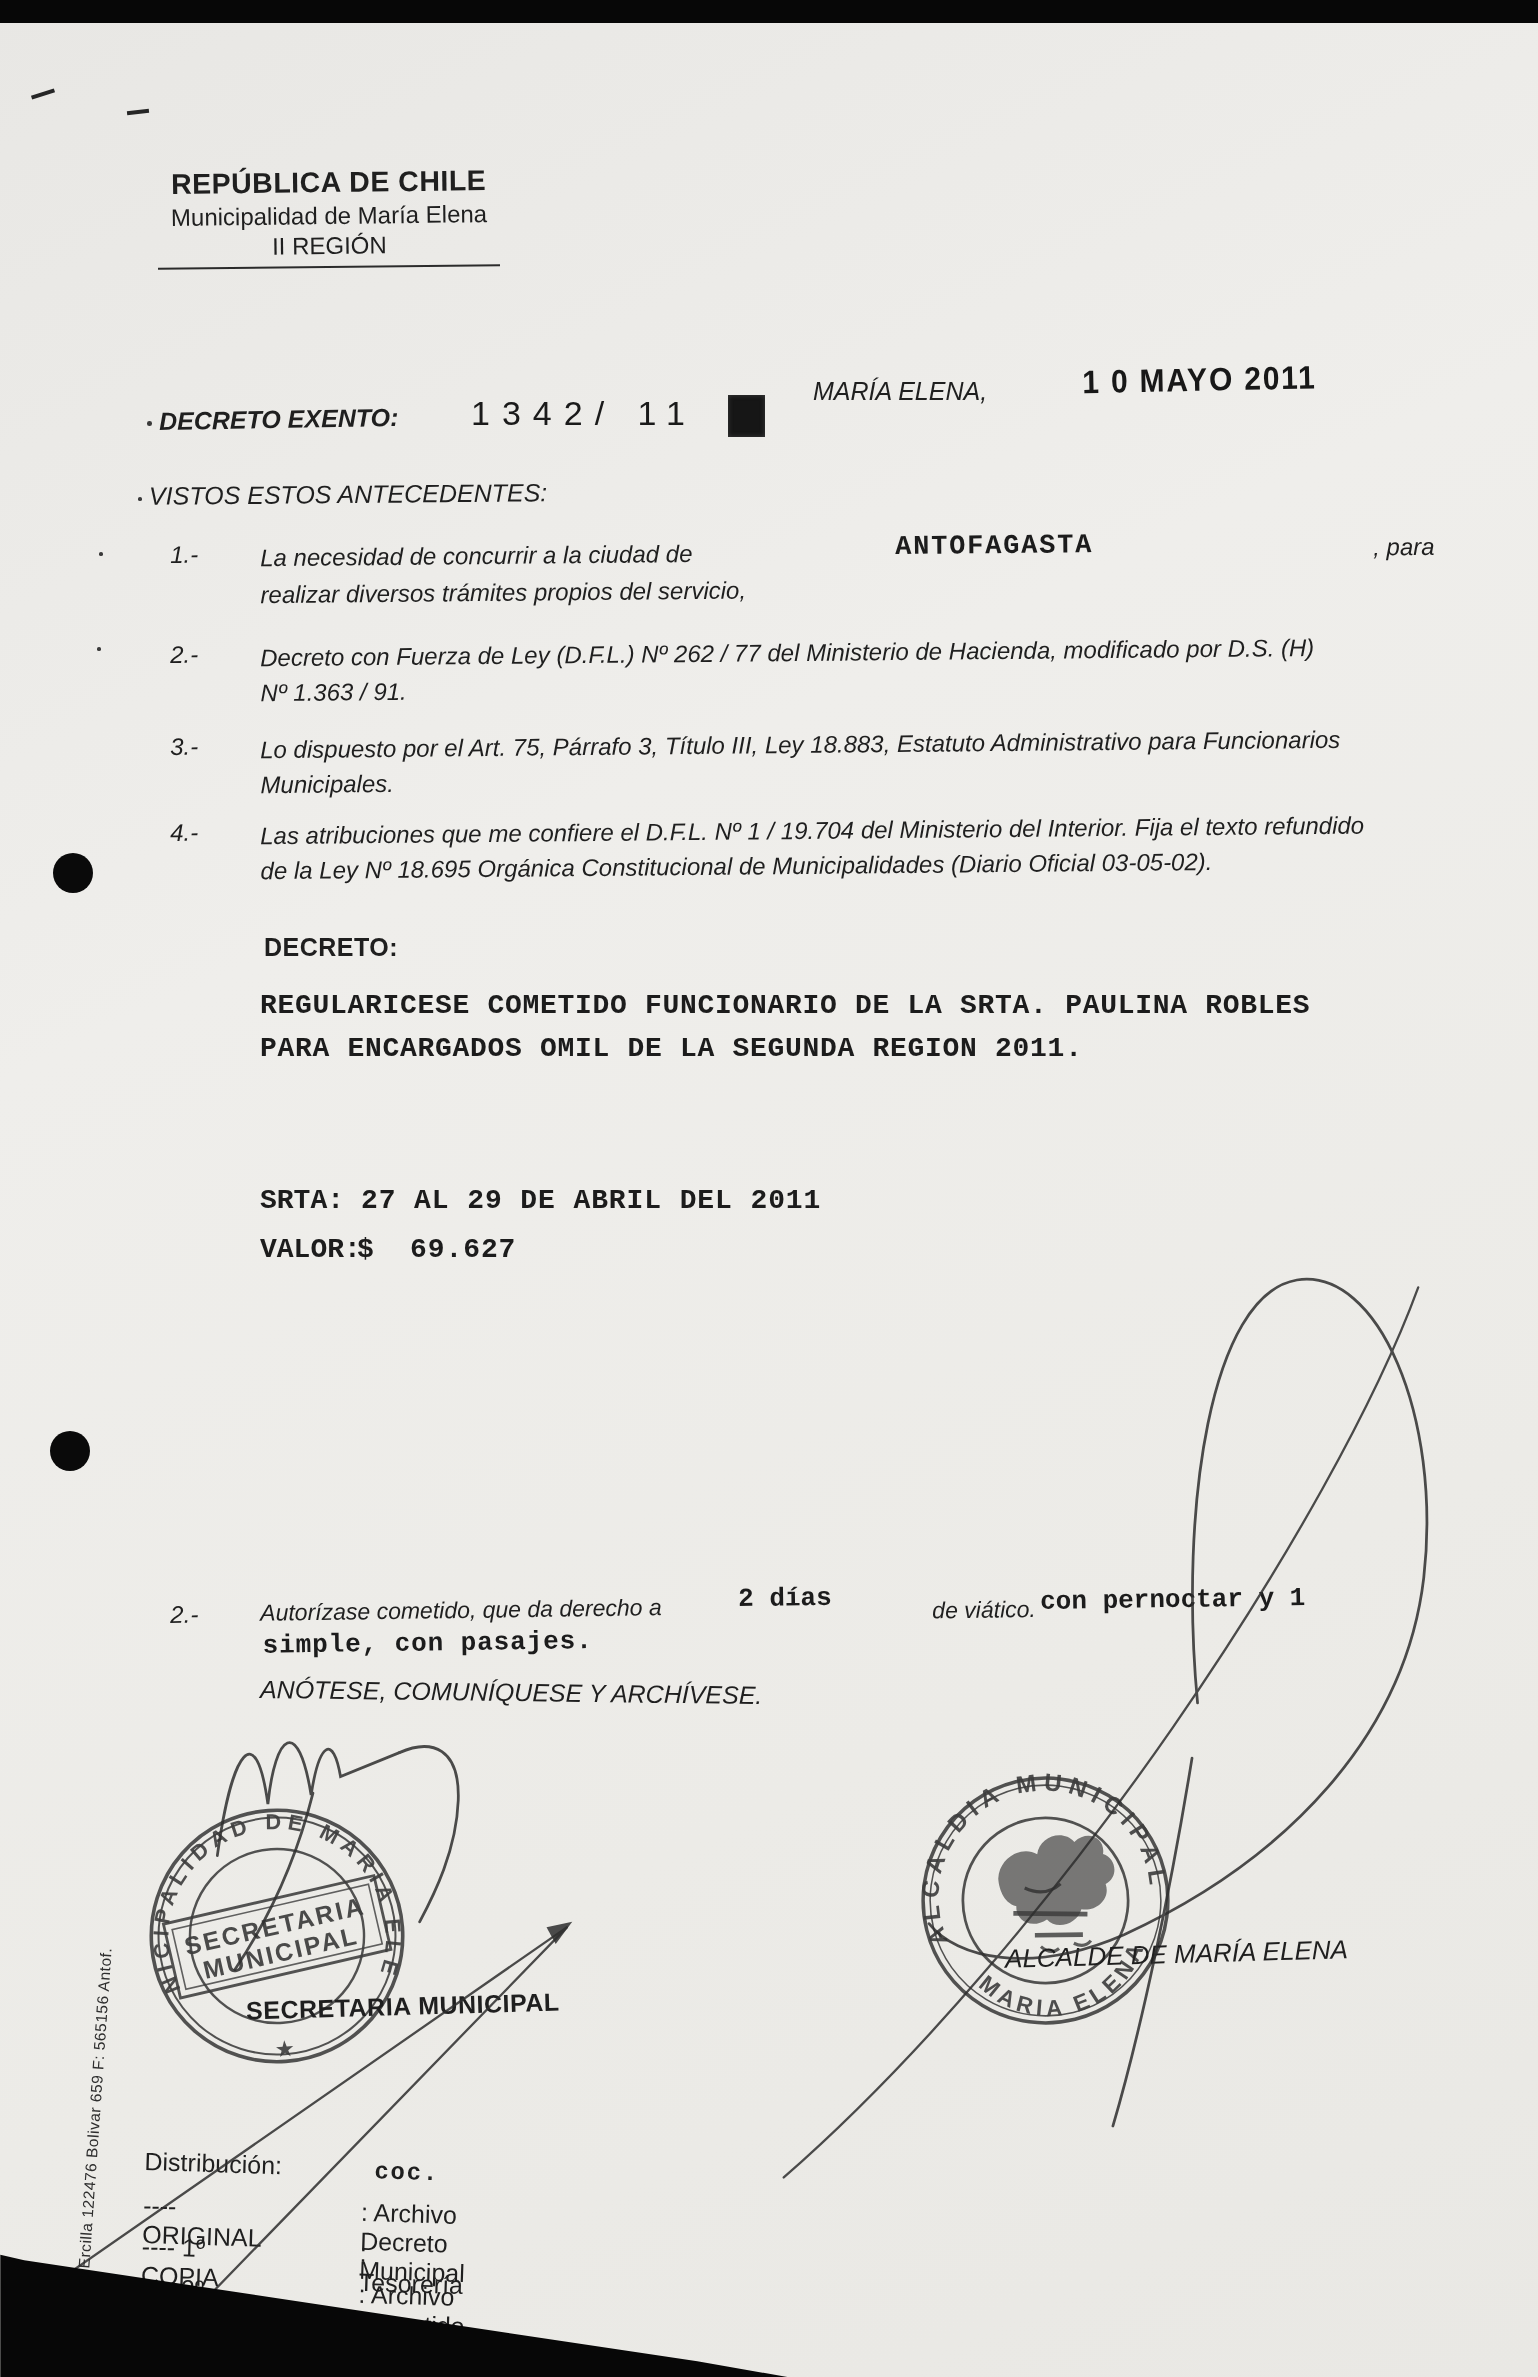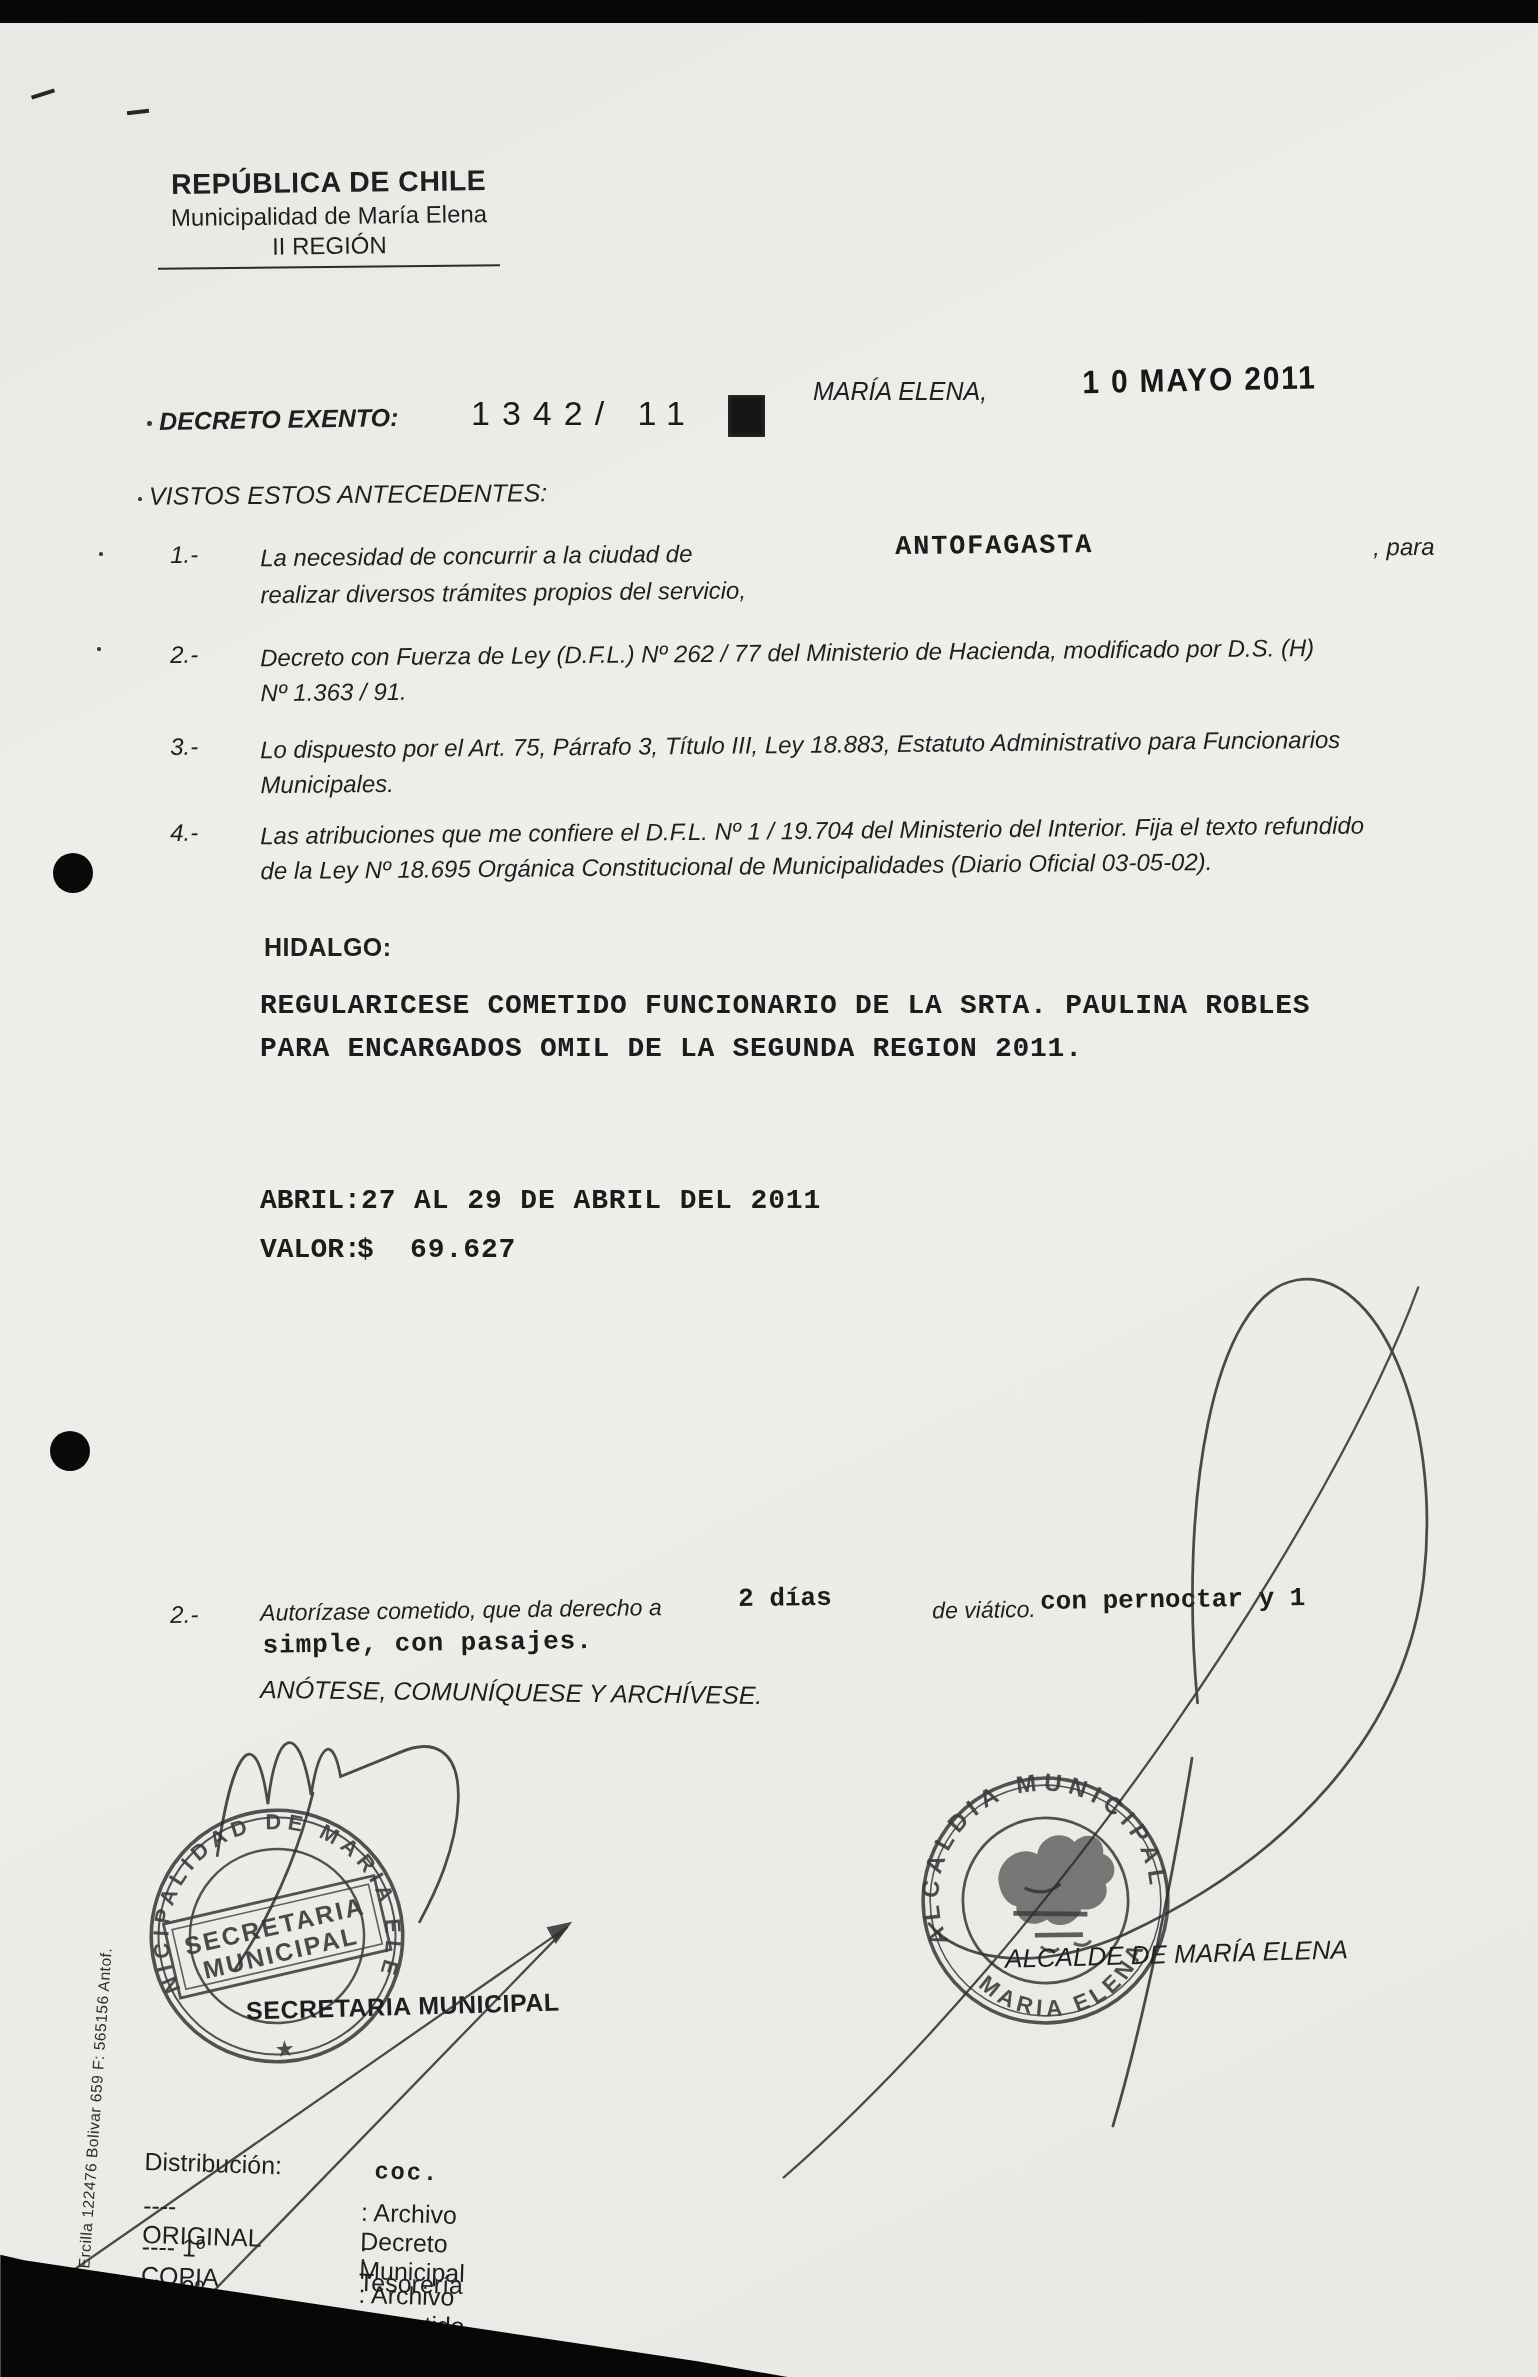--- a/index.html
+++ b/index.html
@@ -103,27 +103,27 @@
   </div>
 
   <div class="abs item" style="left:170px;top:819px;">
     <span class="num">4.-</span>
     <div class="body">
       <div>Las atribuciones que me confiere el D.F.L. Nº 1 / 19.704 del Ministerio del Interior. Fija el texto refundido</div>
       <div>de la Ley Nº 18.695 Orgánica Constitucional de Municipalidades (Diario Oficial 03-05-02).</div>
     </div>
   </div>
 
-  <div class="abs decreto-h">HIDALGO:</div>
+  <div class="abs decreto-h">DECRETO:</div>
   <div class="abs twblock tw">
     <div>REGULARICESE COMETIDO FUNCIONARIO DE LA SRTA. PAULINA ROBLES</div>
     <div>PARA ENCARGADOS OMIL DE LA SEGUNDA REGION 2011.</div>
   </div>
 
-  <div class="abs tw fecha-row" style="left:260px;top:1185px;">ABRIL:</div>
+  <div class="abs tw fecha-row" style="left:260px;top:1185px;">SRTA:</div>
   <div class="abs tw fecha-row" style="left:361px;top:1185px;letter-spacing:0.9px;">27 AL 29 DE ABRIL DEL 2011</div>
   <div class="abs tw fecha-row" style="left:260px;top:1234px;">VALOR:</div>
   <div class="abs tw fecha-row" style="left:357px;top:1234px;white-space:pre;letter-spacing:0.9px;">$  69.627</div>
 
   <div class="abs auth" style="left:170px;top:1597px;width:1288px;height:101px;">
     <span class="it" style="position:absolute;left:0;top:3.7px;font-size:24px;">2.-</span>
     <span class="it" style="position:absolute;left:90px;top:3.7px;font-size:23px;">Autorízase cometido, que da derecho a</span>
     <span class="tw" style="position:absolute;left:568px;top:-5.5px;font-size:26px;">2 días</span>
     <span class="it" style="position:absolute;left:762px;top:11px;font-size:23px;">de viático.</span>
     <span class="tw" style="position:absolute;left:870px;top:1.8px;font-size:26px;">con pernoctar y 1</span>

